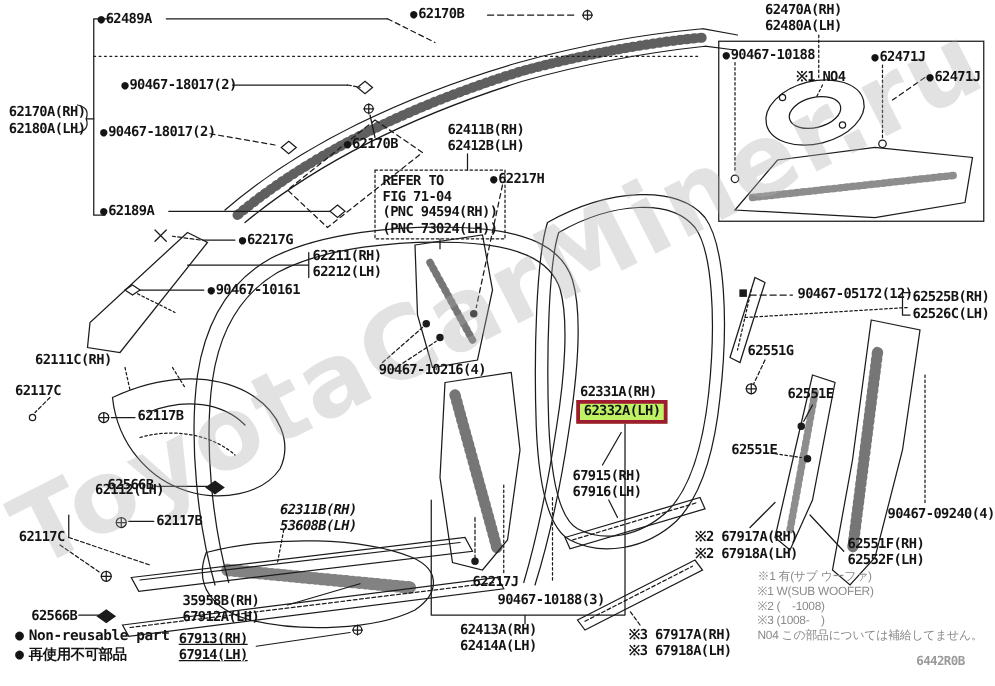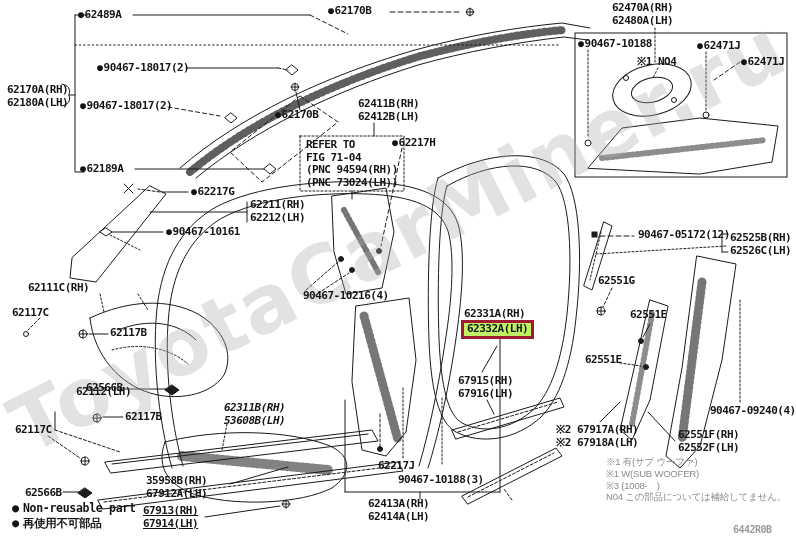--- a/index.html
+++ b/index.html
@@ -318,27 +318,32 @@
     <div class="lbl" style="left: 378px; top: 460px;">
       <div class="ln"><span>62217J</span></div>
     </div>
     <div class="lbl" style="left: 398px; top: 474px;">
       <div class="ln"><span>90467-10188(3)</span></div>
     </div>
     <div class="lbl" style="left: 368px; top: 498px;">
       <div class="ln"><span>62413A(RH)</span></div>
       <div class="ln"><span>62414A(LH)</span></div>
     </div>
+    <div class="lbl" style="left: 503px; top: 502px;">
+      <div class="ln"><span>※3 67917A(RH)</span></div>
+      <div class="ln"><span>※3 67918A(LH)</span></div>
+    </div>
   </div>
 
 <div class="legend">
   <div><span class="ldot">●</span><span>Non-reusable part</span></div>
   <div><span class="ldot">●</span><span>再使用不可部品</span></div>
 </div>
 
 <div class="footnotes">
     <div>※1 有(サブ ウーファ)</div>
     <div>※1 W(SUB WOOFER)</div>
+    <div>※2 (　-1008)</div>
     <div>※3 (1008-　)</div>
     <div>N04 この部品については補給してません。</div>
   </div>
 
 <div class="doc-code">6442R0B</div>
 
 </body></html>

